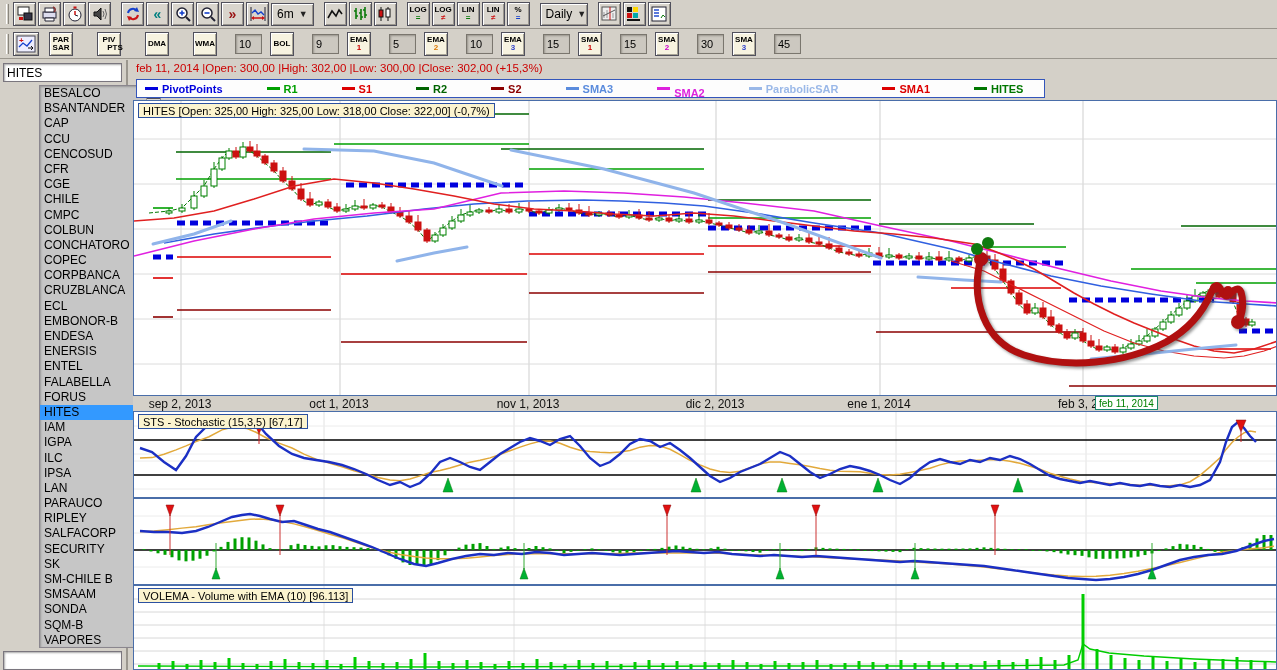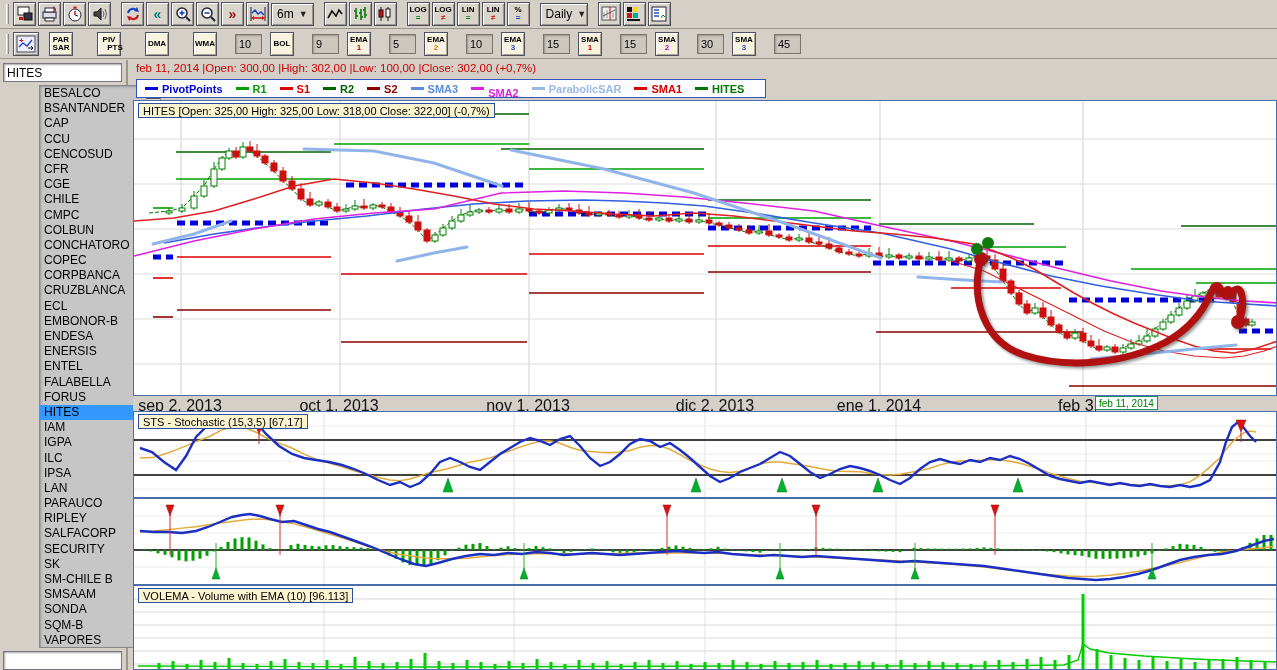--- a/index.html
+++ b/index.html
@@ -44,35 +44,35 @@
   #sb-thumb { position:absolute; left:0; width:13px; top:366px; height:20px; background:#d4d0c8; border:1px solid #50505c;
               box-shadow: inset 1px 1px 0 #fff, inset -1px -1px 0 #9a968e; }
   #sb-thumb:before { content:""; position:absolute; left:2px; right:2px; top:7px; height:5px;
                      border-top:1px solid #888; border-bottom:1px solid #888; }
   #symbol-footer { position:absolute; left:3px; bottom:0; width:119px; height:19px; background:#fff;
                    border:1px solid #7a767e; box-shadow: inset 1px 1px 2px #aaa; }
 
   
   #ohlc-header { position:absolute; left:136px; top:62px; font-size:11.5px; color:#cc0000; white-space:nowrap; }
   #legend { position:absolute; left:136px; top:79px; height:19px; background:#fdfdfd; border:1px solid #3355bb;
-            display:flex; align-items:center; padding:0 8px; }
+            display:flex; align-items:center; padding:0 8px;gap:31px; }
   .lgi { display:flex; align-items:center; font-size:11px; font-weight:bold; margin-right:13px; white-space:nowrap; }
   .ldash { display:inline-block; width:13px; height:3px; margin-right:4px; }
 
   .panel { position:absolute; left:133px; width:1144px; background:#fff; border:1px solid #4a6ea9; }
   #main-chart   { top:100px; height:296px; }
   #sts-panel    { top:411px; height:87px; }
   #macd-panel   { top:498px; height:87px; }
   #volema-panel { top:585px; height:85px; }
   .panel svg { position:absolute; left:0; top:0; }
   .paneltag { position:absolute; left:4px; top:2px; background:#fcf4cf; border:1px solid #2b50a0;
               font-size:11px; height:15px; line-height:14px; padding:0 4px; white-space:nowrap; z-index:5; }
 
   #x-axis { position:absolute; left:133px; top:396px; width:1144px; height:15px; background:#d4d0c8; }
-  .xlabel { position:absolute; top:1px; font-size:16px; color:#111; transform:translateX(-50%); white-space:nowrap; }
+  .xlabel { position:absolute; top:1px; font-size:12px; color:#111; transform:translateX(-50%); white-space:nowrap; }
   .xlabel.clip { transform:none; overflow:hidden; width:38px; }
   #current-date { position:absolute; top:0px; height:14px; background:#fff; border:1px solid #1a8a6a;
                   color:#008000; font-size:10px; line-height:13px; padding:0 3px; white-space:nowrap; z-index:6; }
   .annot { filter: drop-shadow(2px 2px 1.5px rgba(60,60,60,0.55)); }
 </style>
 </head>
 <body>
 
 <div class="tb" id="toolbar-main">
   <div class="grip"></div>
@@ -410,21 +410,21 @@
       <div class="li">VAPORES</div>
       <div id="list-scrollbar">
       <div class="sb-btn" id="sb-up">▲</div>
       <div id="sb-thumb"></div>
       <div class="sb-btn" id="sb-down">▼</div>
     </div>
   </div>
   <div id="symbol-footer"></div>
 </div>
 
-<div id="ohlc-header">feb 11, 2014 |Open: 300,00 |High: 302,00 |Low: 100,00 |Close: 302,00 (+0,7%)</div>
+<div id="ohlc-header">feb 11, 2014 |Open: 300,00 |High: 302,00 |Low: 300,00 |Close: 302,00 (+15,3%)</div>
 <div id="legend">
     <span class="lgi">
       <span class="ldash" style="background: rgb(0, 0, 221);"></span>
       <span style="color: rgb(0, 0, 221);">PivotPoints</span>
     </span>
     <span class="lgi">
       <span class="ldash" style="background: rgb(0, 160, 0);"></span>
       <span style="color: rgb(0, 160, 0);">R1</span>
     </span>
     <span class="lgi">

